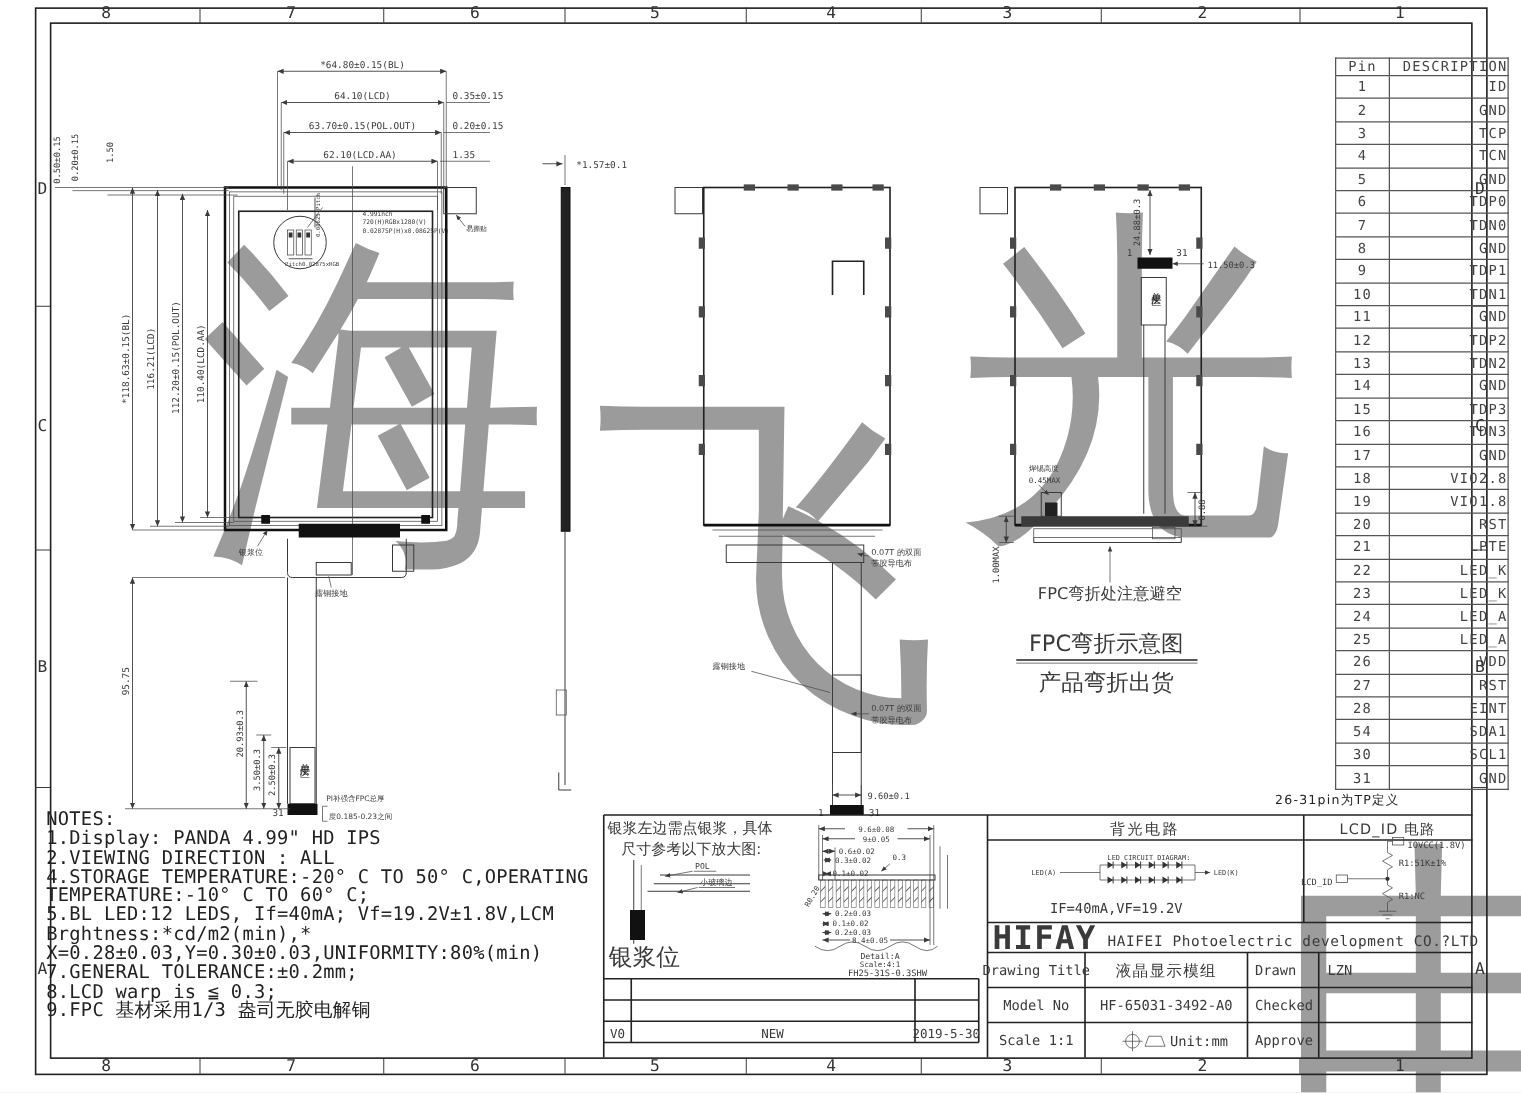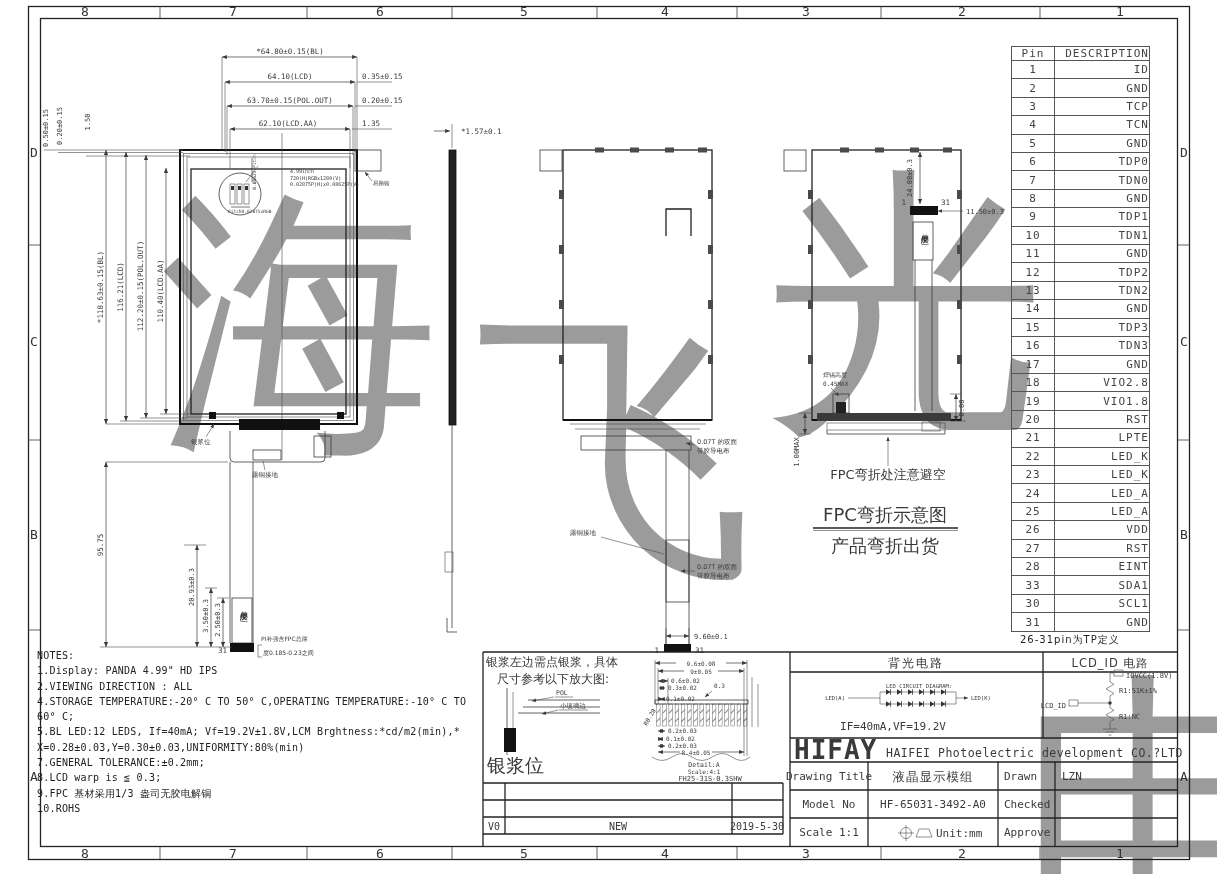--- a/index.html
+++ b/index.html
@@ -7,29 +7,29 @@
          font-family:"DejaVu Sans Mono",monospace;color:#3a3a3a}
   svg{position:absolute;left:0;top:0}
   svg text{fill:#3a3a3a;font-family:"DejaVu Sans Mono",monospace}
   svg text.tc{font-family:"DejaVu Sans","Liberation Sans",sans-serif}
   .ln{stroke:#3a3a3a;stroke-width:0.8;fill:none}
   .lnt{stroke:#4a4a4a;stroke-width:0.6;fill:none}
   .lnm{stroke:#222;stroke-width:1.3;fill:none}
   .lnb{stroke:#111;stroke-width:2.2;fill:none}
   .dim{stroke:#3a3a3a;stroke-width:0.7;fill:none}
   .gridlab{position:absolute;font-size:13px;color:#333;transform:translate(-50%,-50%)}
-  #pin-table-wrap{position:absolute;left:1011px;top:46px;width:139px;height:586px}
+  #pin-table-wrap{position:absolute;left:1068px;top:46px;width:139px;height:586px}
   #pin-table-wrap table{width:100%;height:100%;border-collapse:collapse;table-layout:fixed}
   #pin-table-wrap td,#pin-table-wrap th{border:1px solid #555;font-size:11px;font-weight:normal;
      color:#444;padding:0;letter-spacing:1px;overflow:hidden;white-space:nowrap}
   #pin-table-wrap td:first-child,#pin-table-wrap th:first-child{width:42px;text-align:center}
   #pin-table-wrap td:last-child,#pin-table-wrap th:last-child{padding-left:9px;text-align:right}
   #tp-note{position:absolute;left:1020px;top:633px;width:158px;font-size:10px;color:#222;
      font-family:"DejaVu Sans","Liberation Sans",sans-serif;letter-spacing:1px}
-  #notes-block{position:absolute;left:37px;top:648px;width:452px;font-size:10px;
+  #notes-block{position:absolute;left:37px;top:648px;width:452px;font-size:15px;
      line-height:15.3px;color:#222;letter-spacing:0.2px}
   .vtext{position:absolute;writing-mode:vertical-rl;text-orientation:upright;font-size:8px;
      color:#222;letter-spacing:2px;font-family:"DejaVu Sans","Liberation Sans",sans-serif}
 </style>
 </head>
 <body>
 
 <div id="sheet">
 
 <svg width="1217" height="874" viewBox="0 0 1217 874">
@@ -621,21 +621,21 @@
           </tr>
           <tr>
             <td>27</td>
             <td>RST</td>
           </tr>
           <tr>
             <td>28</td>
             <td>EINT</td>
           </tr>
           <tr>
-            <td>33</td>
+            <td>54</td>
             <td>SDA1</td>
           </tr>
           <tr>
             <td>30</td>
             <td>SCL1</td>
           </tr>
           <tr>
             <td>31</td>
             <td>GND</td>
           </tr>
@@ -648,21 +648,20 @@
   <div>NOTES:</div>
   <div>
         <div>1.Display: PANDA 4.99" HD IPS</div>
         <div>2.VIEWING DIRECTION : ALL</div>
         <div>4.STORAGE TEMPERATURE:-20° C TO 50° C,OPERATING TEMPERATURE:-10° C TO 60° C;</div>
         <div>5.BL LED:12 LEDS, If=40mA; Vf=19.2V±1.8V,LCM Brghtness:*cd/m2(min),*</div>
         <div>X=0.28±0.03,Y=0.30±0.03,UNIFORMITY:80%(min)</div>
         <div>7.GENERAL TOLERANCE:±0.2mm;</div>
         <div>8.LCD warp is ≦ 0.3;</div>
         <div>9.FPC 基材采用1/3 盎司无胶电解铜</div>
-        <div>10.ROHS</div>
       </div>
 </div>
 
 <div class="vtext" style="left:237px;top:604px">单层区</div>
 <div class="vtext" style="left:918px;top:227px">单层区</div>
 
 <div id="grid-labels">
       <div class="gridlab" style="left: 85px; top: 11px;">8</div>
       <div class="gridlab" style="left: 85px; top: 853px;">8</div>
       <div class="gridlab" style="left: 233px; top: 11px;">7</div>

